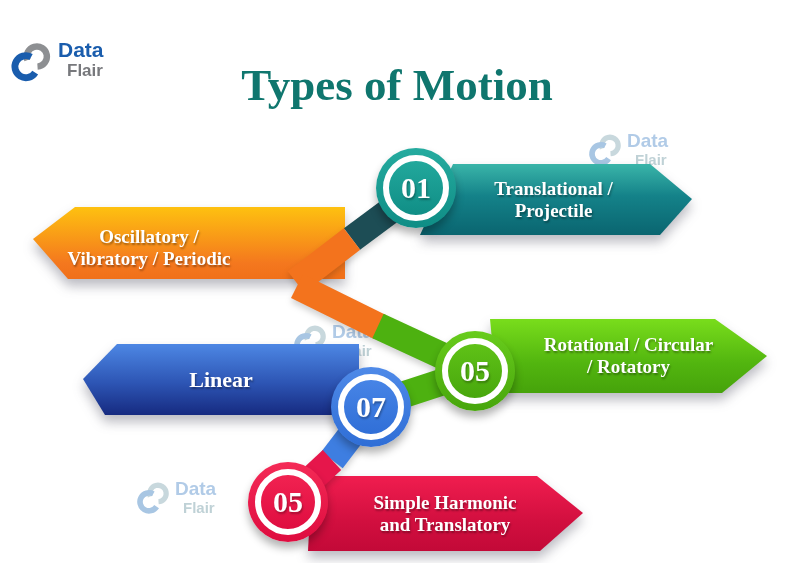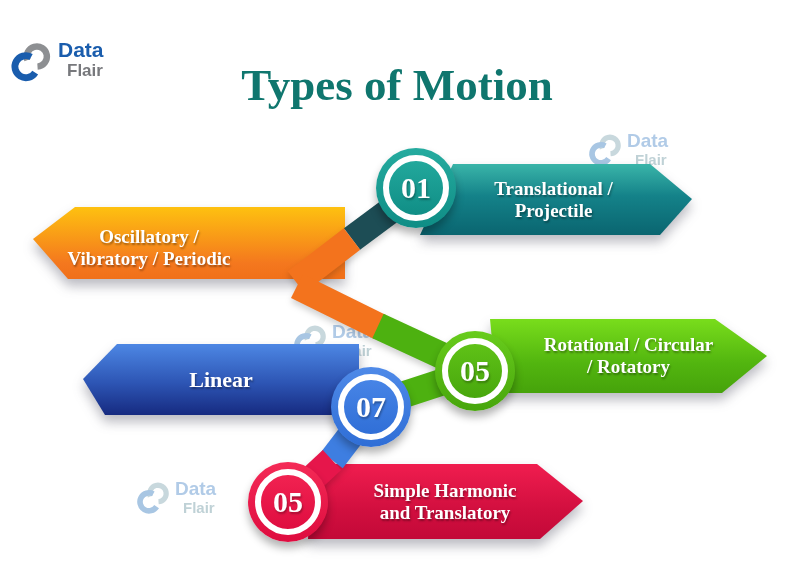--- a/index.html
+++ b/index.html
@@ -44,21 +44,21 @@
   .aw-2{left:33px;top:174px;width:312px;height:81px;}
   .a-2{background:linear-gradient(180deg,#fec110 0%,#f4771e 70%,#ee6c16 100%);
        clip-path:polygon(42px 0,312px 0,312px 72px,35px 72px,0 32px);
        padding-right:80px;box-sizing:border-box;}
   .aw-3{left:490px;top:286px;width:277px;height:74px;}
   .a-3{background:linear-gradient(180deg,#79dd1c 0%,#52b50f 60%,#46a30b 100%);
        clip-path:polygon(0 0,225px 0,277px 37px,232px 74px,7px 74px);}
   .aw-4{left:83px;top:311px;width:276px;height:71px;}
   .a-4{background:linear-gradient(180deg,#4d87e4 0%,#2d55b4 55%,#162a80 100%);
        clip-path:polygon(34px 0,276px 0,276px 71px,22px 71px,0 35px);font-size:22px;}
-  .aw-5{left:307px;top:431px;width:276px;height:75px;}
+  .aw-5{left:307px;top:443px;width:276px;height:75px;}
   .a-5{background:linear-gradient(180deg,#f01d4f 0%,#d20f3f 60%,#c30938 100%);
        clip-path:polygon(5px 0,230px 0,276px 37px,233px 75px,1px 75px);}
 
   
   .bands{position:absolute;left:0;top:0;z-index:3;pointer-events:none;
          filter:drop-shadow(0 4px 3px rgba(0,0,0,.18));}
 
   
   .circle{
     position:absolute;width:80px;height:80px;border-radius:50%;z-index:4;

